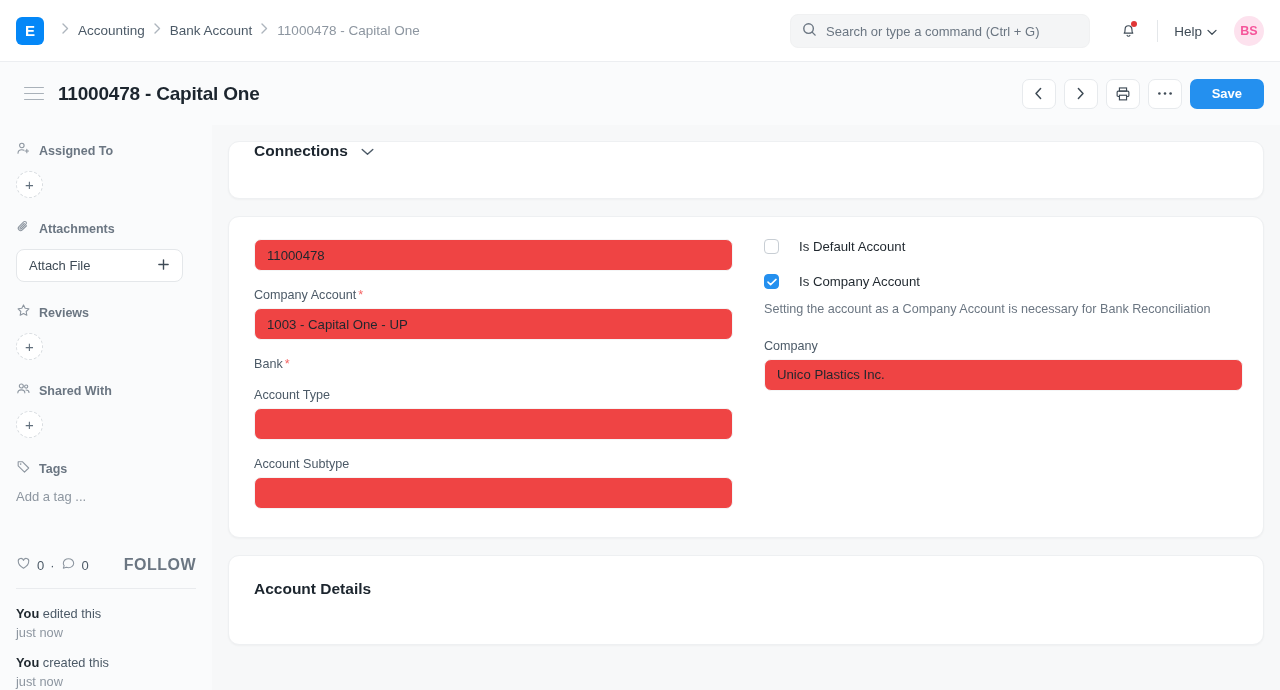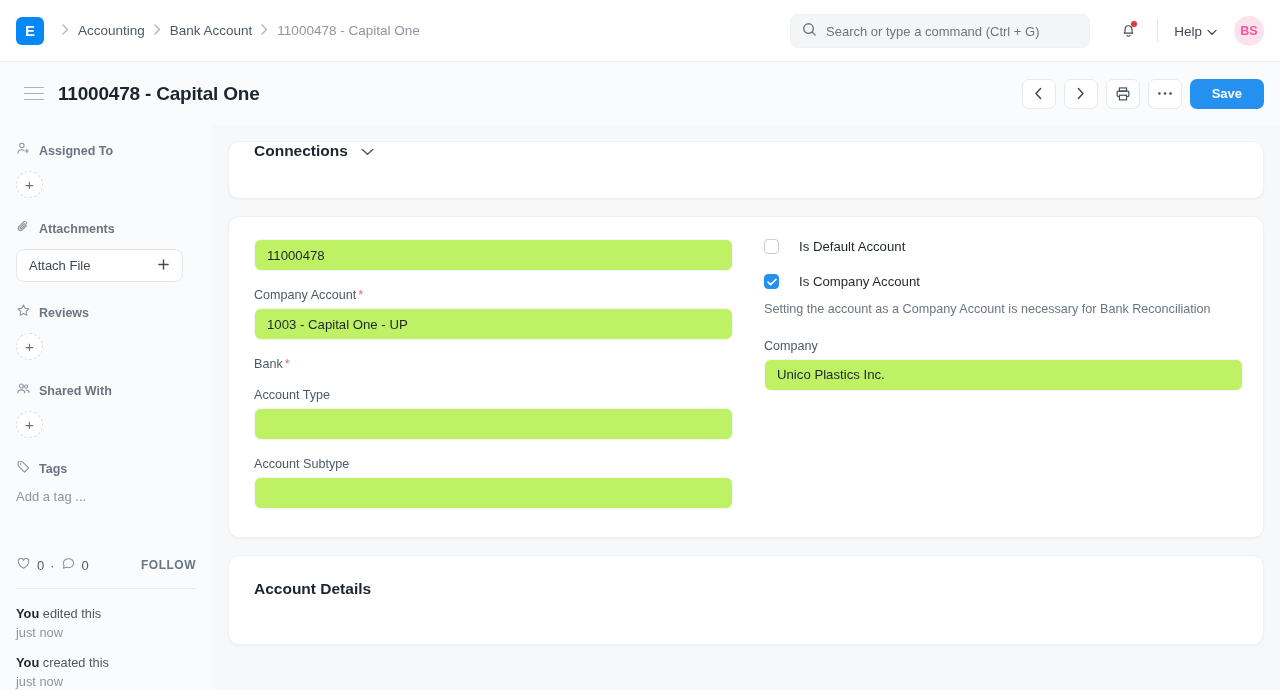--- a/index.html
+++ b/index.html
@@ -29,21 +29,21 @@
     flex: none;
   }
   .logo-glyph {
     color: #fff;
     font-size: 15px;
     font-weight: bold;
     line-height: 1;
     font-family: "Liberation Sans", sans-serif;
   }
   .crumbs {
-    display: flex; align-items: center;
+    display: flex; 
     margin-left: 18px;
     gap: 9px;
   }
   .crumb {
     font-size: 13.5px;
     color: #4c5a67;
     white-space: nowrap;
   }
   .crumb.active { color: #8d96a0; }
   .crumb-sep {
@@ -217,21 +217,21 @@
   }
   .follow-row {
     display: flex; align-items: center;
     margin-top: 52px;
     font-size: 13px;
     color: #4c5a67;
     gap: 6px;
   }
   .follow-link {
     margin-left: auto;
-    font-size: 12px;
+    font-size: 16px;
     font-weight: 600;
     color: #6b7682;
     letter-spacing: 0.5px;
     cursor: pointer;
   }
   .sb-rule {
     height: 1px; background: #e9ebee;
     margin: 14px 0 16px 0;
   }
   .activity { font-size: 12.8px; color: #4c5a67; margin-bottom: 12px; line-height: 1.45; }
@@ -272,21 +272,21 @@
   .field:last-child { margin-bottom: 0; }
   .f-label {
     font-size: 12.6px;
     color: #4c5a67;
     margin-bottom: 6px;
     display: block;
   }
   .req { color: #f56565; margin-left: 2px; }
   .f-control {
     height: 32px;
-    background: #bef264;
+    background: #ef4444;
     border: 1px solid #f4f5f6;
     border-radius: 7px;
     font-size: 13.2px;
     color: #1f272e;
     display: flex; align-items: center;
     padding: 0 12px;
     cursor: text;
   }
   .chk-row {
     display: flex; 

